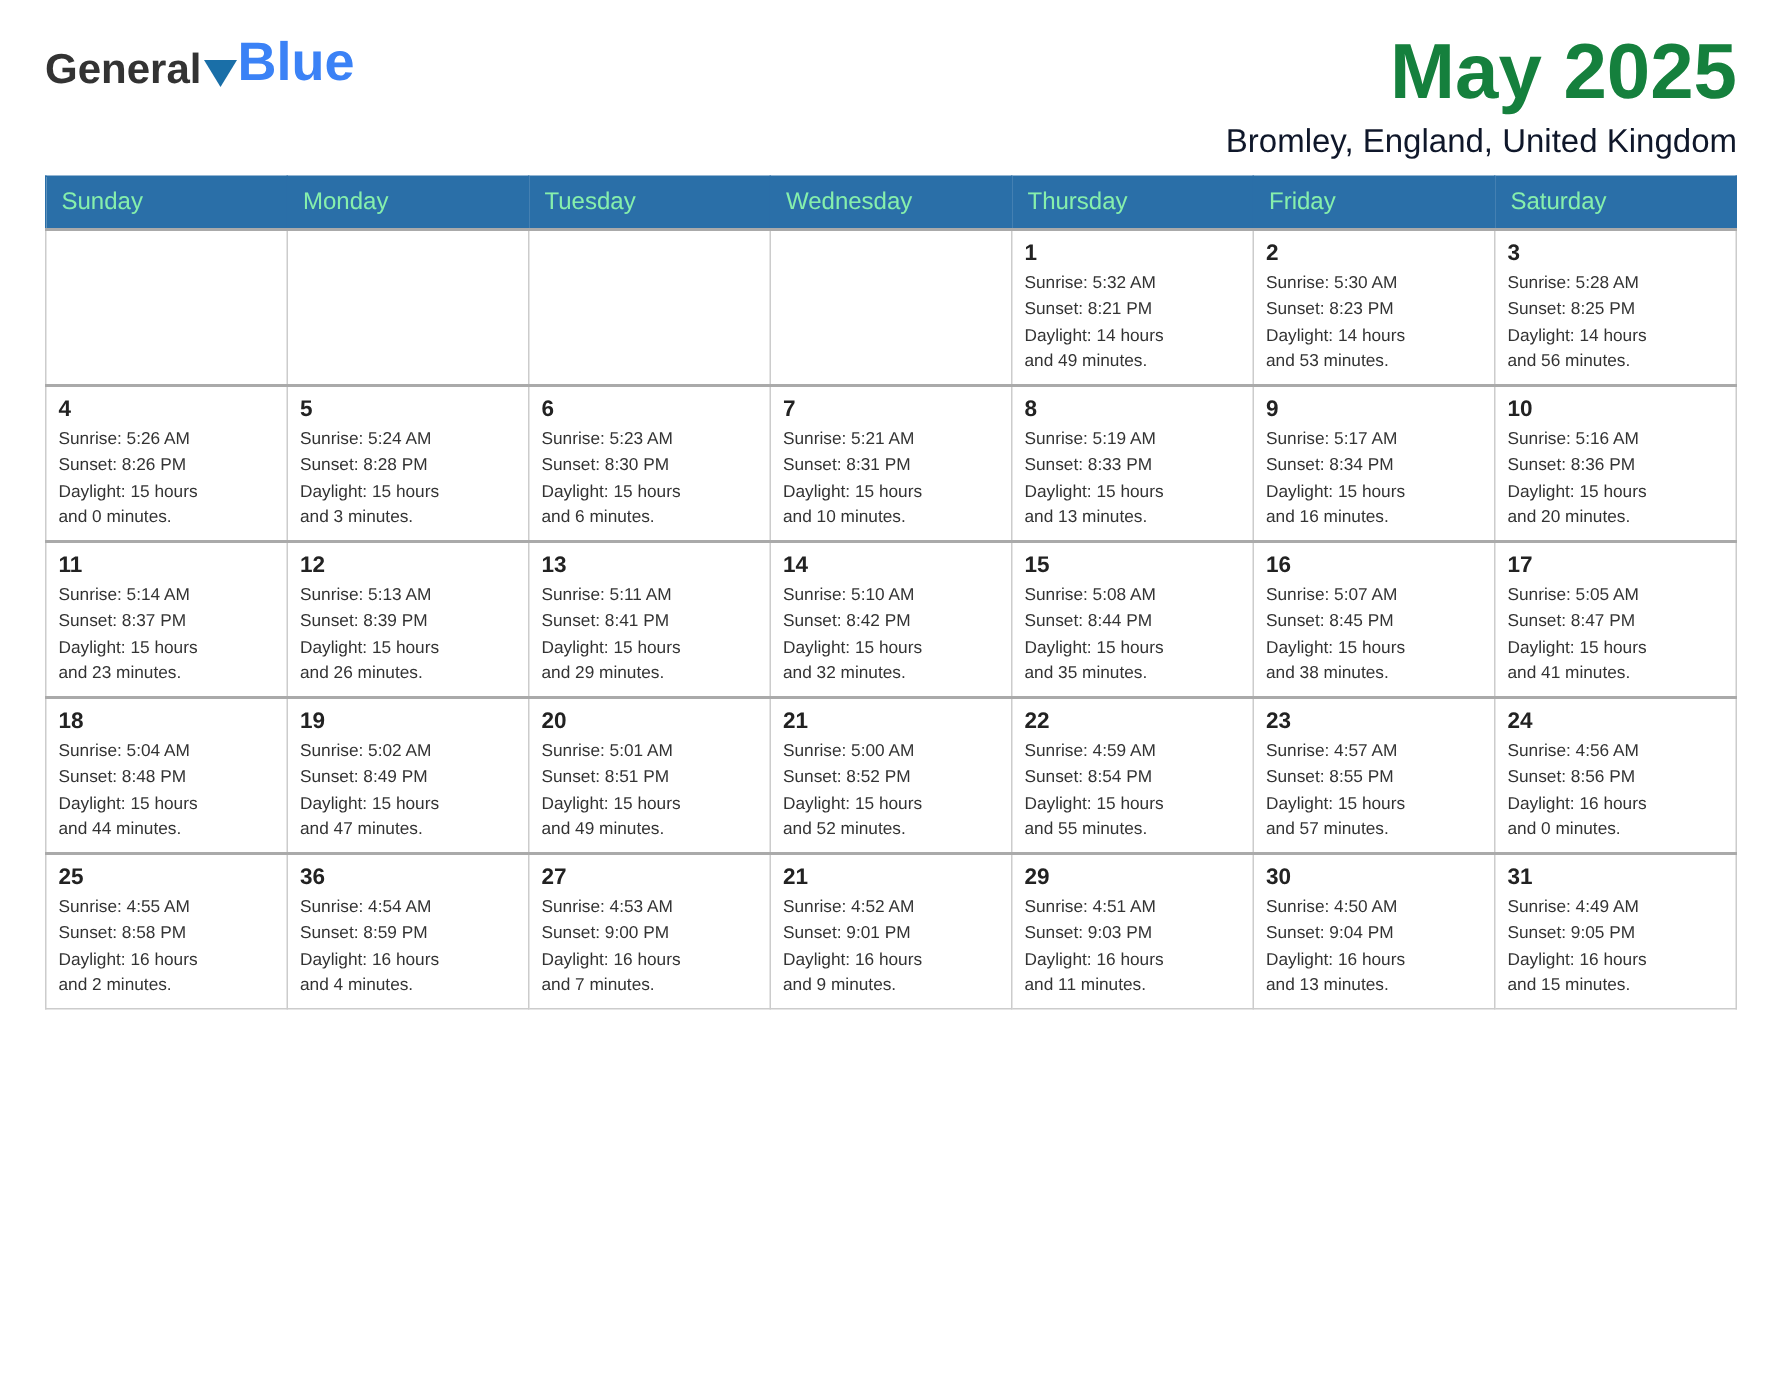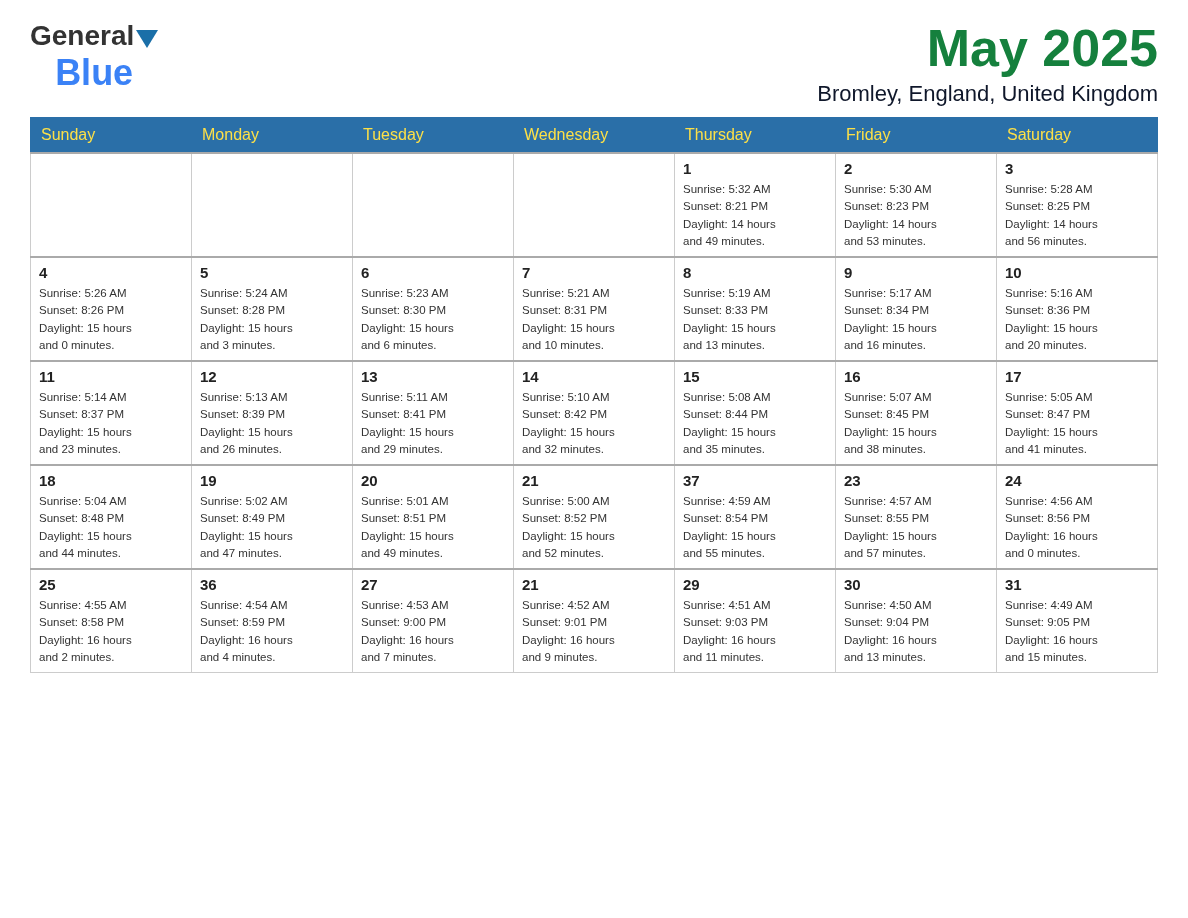--- a/index.html
+++ b/index.html
@@ -30,21 +30,21 @@
       color: #0f172a;
       margin-top: 4px;
     }
     .calendar {
       width: 100%;
       border-collapse: collapse;
       margin-top: 10px;
     }
     .calendar th {
       background-color: #2a6fa8;
-      color: #fde047;
+      color: #86efac;
       padding: 8px 10px;
       text-align: left;
       font-size: 16px;
       font-weight: normal;
       border: 1px solid #2a6fa8;
     }
     .calendar td {
       vertical-align: top;
       border: 1px solid #ccc;
       padding: 6px 8px;
@@ -60,22 +60,22 @@
       color: #222;
       margin-bottom: 4px;
     }
     .day-info {
       font-size: 11.5px;
       color: #333;
       line-height: 1.5;
     }
     .logo-wrapper {
       display: flex;
-      flex-direction: column;
-      align-items: center;
+      flex-direction: row;
+      align-items: flex-end;
     }
     .logo-line1 {
       display: flex;
       align-items: center;
     }
   </style>
 </head>
 <body>
 
 <div class="header">
@@ -196,21 +196,21 @@
         </td>
         <td>
           <div class="day-number">20</div>
           <div class="day-info">Sunrise: 5:01 AM<br>Sunset: 8:51 PM<br>Daylight: 15 hours<br>and 49 minutes.</div>
         </td>
         <td>
           <div class="day-number">21</div>
           <div class="day-info">Sunrise: 5:00 AM<br>Sunset: 8:52 PM<br>Daylight: 15 hours<br>and 52 minutes.</div>
         </td>
         <td>
-          <div class="day-number">37</div>
+          <div class="day-number">22</div>
           <div class="day-info">Sunrise: 4:59 AM<br>Sunset: 8:54 PM<br>Daylight: 15 hours<br>and 55 minutes.</div>
         </td>
         <td>
           <div class="day-number">23</div>
           <div class="day-info">Sunrise: 4:57 AM<br>Sunset: 8:55 PM<br>Daylight: 15 hours<br>and 57 minutes.</div>
         </td>
         <td>
           <div class="day-number">24</div>
           <div class="day-info">Sunrise: 4:56 AM<br>Sunset: 8:56 PM<br>Daylight: 16 hours<br>and 0 minutes.</div>
         </td>

